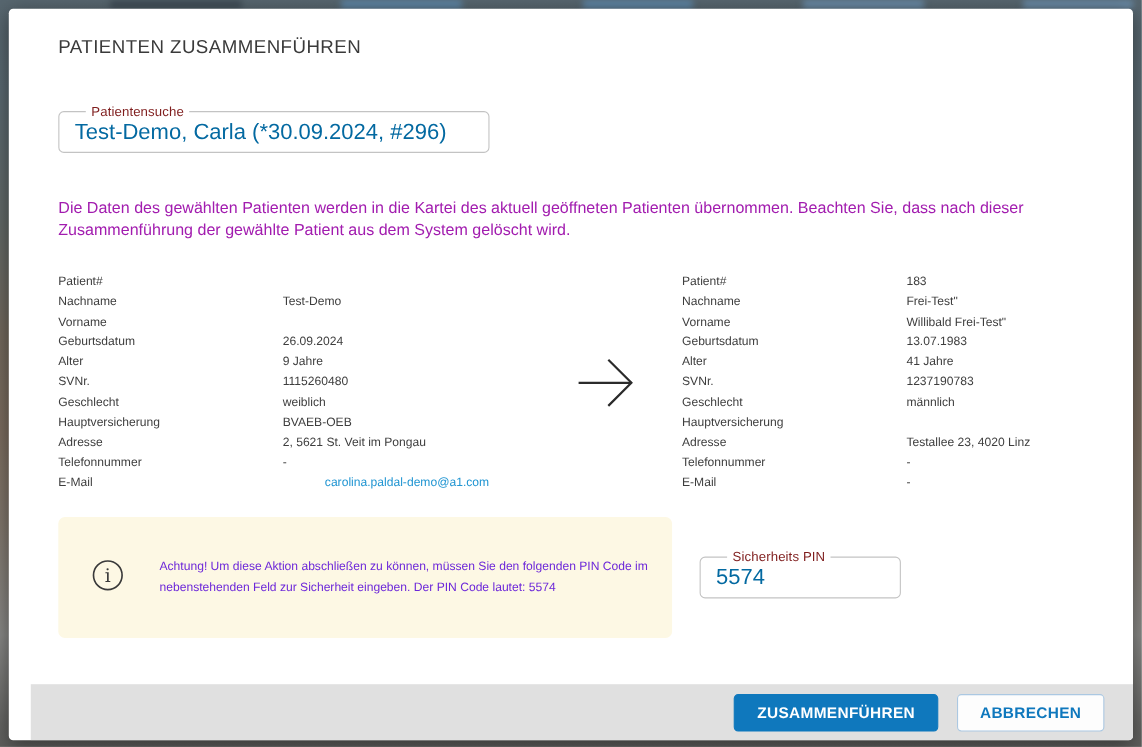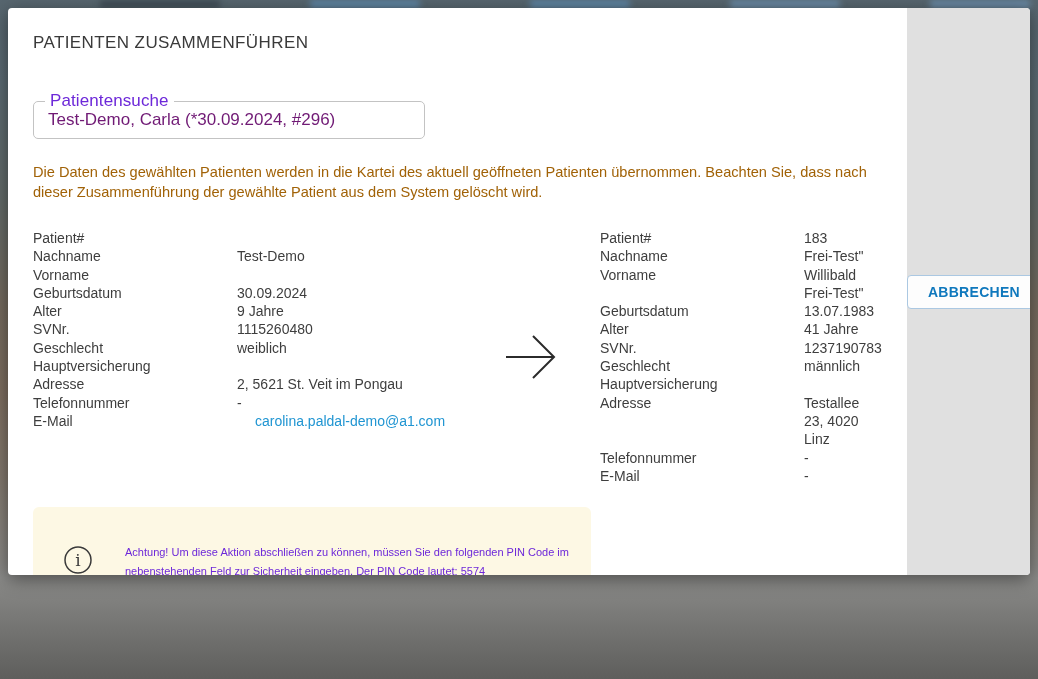--- a/index.html
+++ b/index.html
@@ -10,57 +10,57 @@
       #57666f 0%, #5b6a72 12%, #636a68 30%,
       #746a5e 45%, #7d6e60 58%, #82786d 70%,
       #8a8a88 85%, #5e5e5c 100%);
     position:relative;
   }
 
   
   .bg-frag { position:absolute; filter:blur(3px); border-radius:2px; }
 
   .dialog {
-    position:absolute; left:8px; top:8px; width:1022px; height:567px;
+    position:absolute; left:8px; top:8px; width:1022px; height:665px;
     background:#ffffff; border-radius:4px;
     box-shadow:0 4px 18px rgba(0,0,0,.45);
-    display:flex; flex-direction:row; overflow:hidden;
+    display:flex; flex-direction:column; overflow:hidden;padding-left:20px;
   }
   .dialog-content { flex:1 1 auto; padding:0 25px; position:relative; }
 
   .dialog-title {
     margin-top:25px; font-size:17px; font-weight:400;
     letter-spacing:.4px; color:#3a3a3a;
   }
 
   
   .outlined-field { position:relative; border:1px solid #c3c3c3; border-radius:5px; background:#fff; }
   .outlined-field .field-label {
-    position:absolute; top:-8px; left:11px; background:#fff; padding:0 5px;
-    font-size:17px; color:#6d28d9; letter-spacing:.1px; line-height:14px;
+    position:absolute; top:-8px; left:24px; background:#fff; padding:0 5px;
+    font-size:12px; color:#7f1d1d; letter-spacing:.1px; line-height:14px;
   }
   .outlined-field input {
     border:none; outline:none; width:100%; height:100%;
-    padding:0 14px; font-size:17px; color:#701a75; background:transparent;
+    padding:0 14px; font-size:20px; color:#0369a1; background:transparent;
     font-family:"Liberation Sans", sans-serif;
   }
   .search-field { margin-top:48px; width:392px; height:38px; }
   .pin-field   { width:183px; height:38px; }
 
   .description {
-    margin-top:24px; font-size:14.6px; line-height:19.5px; color:#a16207;
+    margin-top:42px; font-size:14.6px; line-height:19.5px; color:#a21caf;
     max-width:985px;
   }
 
   .patients { display:flex; margin-top:27px; }
   .patient-col { display:flex; flex-direction:column; }
   .patient-col.source { width:430px; }
   .patient-col.target { flex:1; }
   .arrow-zone { width:137px; display:flex; align-items:center; justify-content:center; }
-  .prow { display:flex; font-size:14px; line-height:18.3px; color:#3e3e3e; }
+  .prow { display:flex; font-size:11px; line-height:18.3px; color:#3e3e3e; }
   .prow .lbl { width:204px; flex:0 0 204px; }
   .prow .val { flex:1; }
   .prow .val.link-value { color:#2095d2; cursor:pointer;text-align:center; }
 
   .warning-row { display:flex; margin-top:22px; }
   .warning-box {
     width:558px; min-height:110px; background:#fdf8e4; border-radius:6px;
     display:flex; align-items:center; padding:18px 20px 18px 30px;
   }
   .warning-icon-wrap { flex:0 0 50px; }
@@ -113,36 +113,37 @@
           </div>
         <div class="prow">
             <span class="lbl">Nachname</span>
             <span class="val">Test-Demo</span>
           </div>
         <div class="prow">
             <span class="lbl">Vorname</span>
           </div>
         <div class="prow">
             <span class="lbl">Geburtsdatum</span>
-            <span class="val">30.09.2024</span>
+            <span class="val">26.09.2024</span>
           </div>
         <div class="prow">
             <span class="lbl">Alter</span>
             <span class="val">9 Jahre</span>
           </div>
         <div class="prow">
             <span class="lbl">SVNr.</span>
             <span class="val">1115260480</span>
           </div>
         <div class="prow">
             <span class="lbl">Geschlecht</span>
             <span class="val">weiblich</span>
           </div>
         <div class="prow">
             <span class="lbl">Hauptversicherung</span>
+            <span class="val">BVAEB-OEB</span>
           </div>
         <div class="prow">
             <span class="lbl">Adresse</span>
             <span class="val">2, 5621 St. Veit im Pongau</span>
           </div>
         <div class="prow">
             <span class="lbl">Telefonnummer</span>
             <span class="val">-</span>
           </div>
         <div class="prow">
@@ -208,21 +209,27 @@
     <div class="warning-row">
       <div class="warning-box">
         <div class="warning-icon-wrap">
           <svg class="info-svg" width="30" height="30" viewBox="0 0 30 30">
             <circle cx="15" cy="15" r="13"></circle>
             <text x="15" y="21" text-anchor="middle">i</text>
           </svg>
         </div>
         <div class="warning-text">Achtung! Um diese Aktion abschließen zu können, müssen Sie den folgenden PIN Code im nebenstehenden Feld zur Sicherheit eingeben. Der PIN Code lautet: 5574</div>
       </div>
+      <div class="pin-wrap">
+        <div class="outlined-field pin-field">
+          <span class="field-label">Sicherheits PIN</span>
+          <input type="text" value="5574" style="">
+        </div>
+      </div>
     </div>
 
   </div>
 
   <div class="dialog-footer">
+    <button class="btn btn-primary">ZUSAMMENFÜHREN</button>
     <button class="btn btn-secondary">ABBRECHEN</button>
-    <button class="btn btn-primary">ZUSAMMENFÜHREN</button>
   </div>
 </div>
 
 </body></html>

